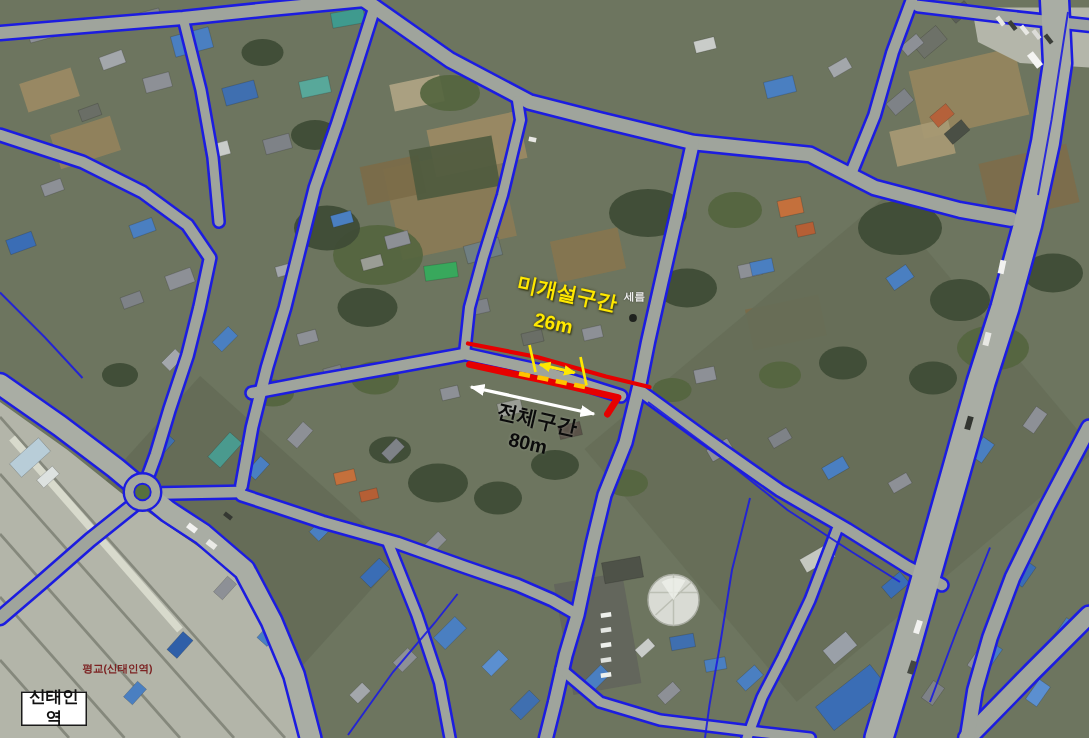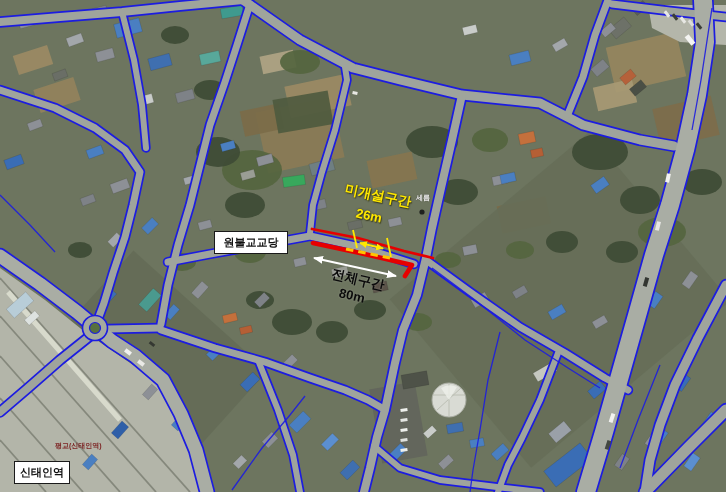--- a/index.html
+++ b/index.html
@@ -4,21 +4,21 @@
 <style>
   html,body{margin:0;padding:0;background:#222;}
   #stage{position:relative;width:726px;height:492px;overflow:hidden;
          font-family:"Liberation Sans",sans-serif;background:#6d755f;}
   #map{position:absolute;left:0;top:0;}
   .maplabel{position:absolute;background:#ffffff;border:1px solid #1a1a1a;
             color:#111;font-weight:700;text-align:center;
             display:flex;align-items:center;justify-content:center;
             box-sizing:border-box;line-height:1.2;}
   .lbl-church{left:214px;top:231px;width:74px;height:23px;font-size:11px;}
-  .lbl-station{left:14px;top:461px;width:56px;height:23px;font-size:11px;}
+  .lbl-station{left:14px;top:461px;width:44px;height:23px;font-size:11px;}
   .lbl-terminal{left:489px;top:356px;width:66px;height:31px;font-size:10.5px;flex-direction:column;}
   .ann{position:absolute;font-weight:700;white-space:nowrap;text-align:center;}
   .ann-yellow{color:#ffe800;text-shadow:0 0 2px rgba(40,40,0,.75),1px 1px 1px rgba(40,40,0,.6);}
   .ann-black{color:#0b0b0b;text-shadow:0 0 2px rgba(255,255,255,.25);}
   .tinylabel{position:absolute;font-size:7px;font-weight:700;white-space:nowrap;}
   .tiny-road{color:#f0f0ee;text-shadow:0 0 1px #333;}
   .tiny-station{color:#7c2222;}
 </style>
 </head>
 <body>
@@ -277,18 +277,17 @@
       <line x1="360" y1="243" x2="383" y2="248.5" stroke-width="2.2" marker-start="url(#ay)" marker-end="url(#ay)" stroke="#ffe800"></line>
       <line x1="314" y1="258" x2="396" y2="276" stroke-width="2.2" marker-start="url(#aw)" marker-end="url(#aw)" stroke="#ffffff"></line>
     </g>
   </svg>
 
   <div class="ann ann-yellow" style="left:330px;top:187px;width:96px;font-size:13.5px;transform:rotate(12deg);">미개설구간</div>
   <div class="ann ann-yellow" style="left:349px;top:208px;width:40px;font-size:13px;transform:rotate(12deg);">26m</div>
   <div class="ann ann-black" style="left:320px;top:271px;width:76px;font-size:13.5px;transform:rotate(13deg);">전체구간</div>
   <div class="ann ann-black" style="left:330px;top:288px;width:44px;font-size:13px;transform:rotate(13deg);">80m</div>
 
-  <div class="maplabel lbl-church">원불교교당</div>
   <div class="maplabel lbl-station">신태인역</div>
 
   <div class="tinylabel tiny-road" style="left:416px;top:193px;">세름</div>
   <div class="tinylabel tiny-station" style="left:55px;top:441px;">평교(신태인역)</div>
 </div>
 
 </body></html>

